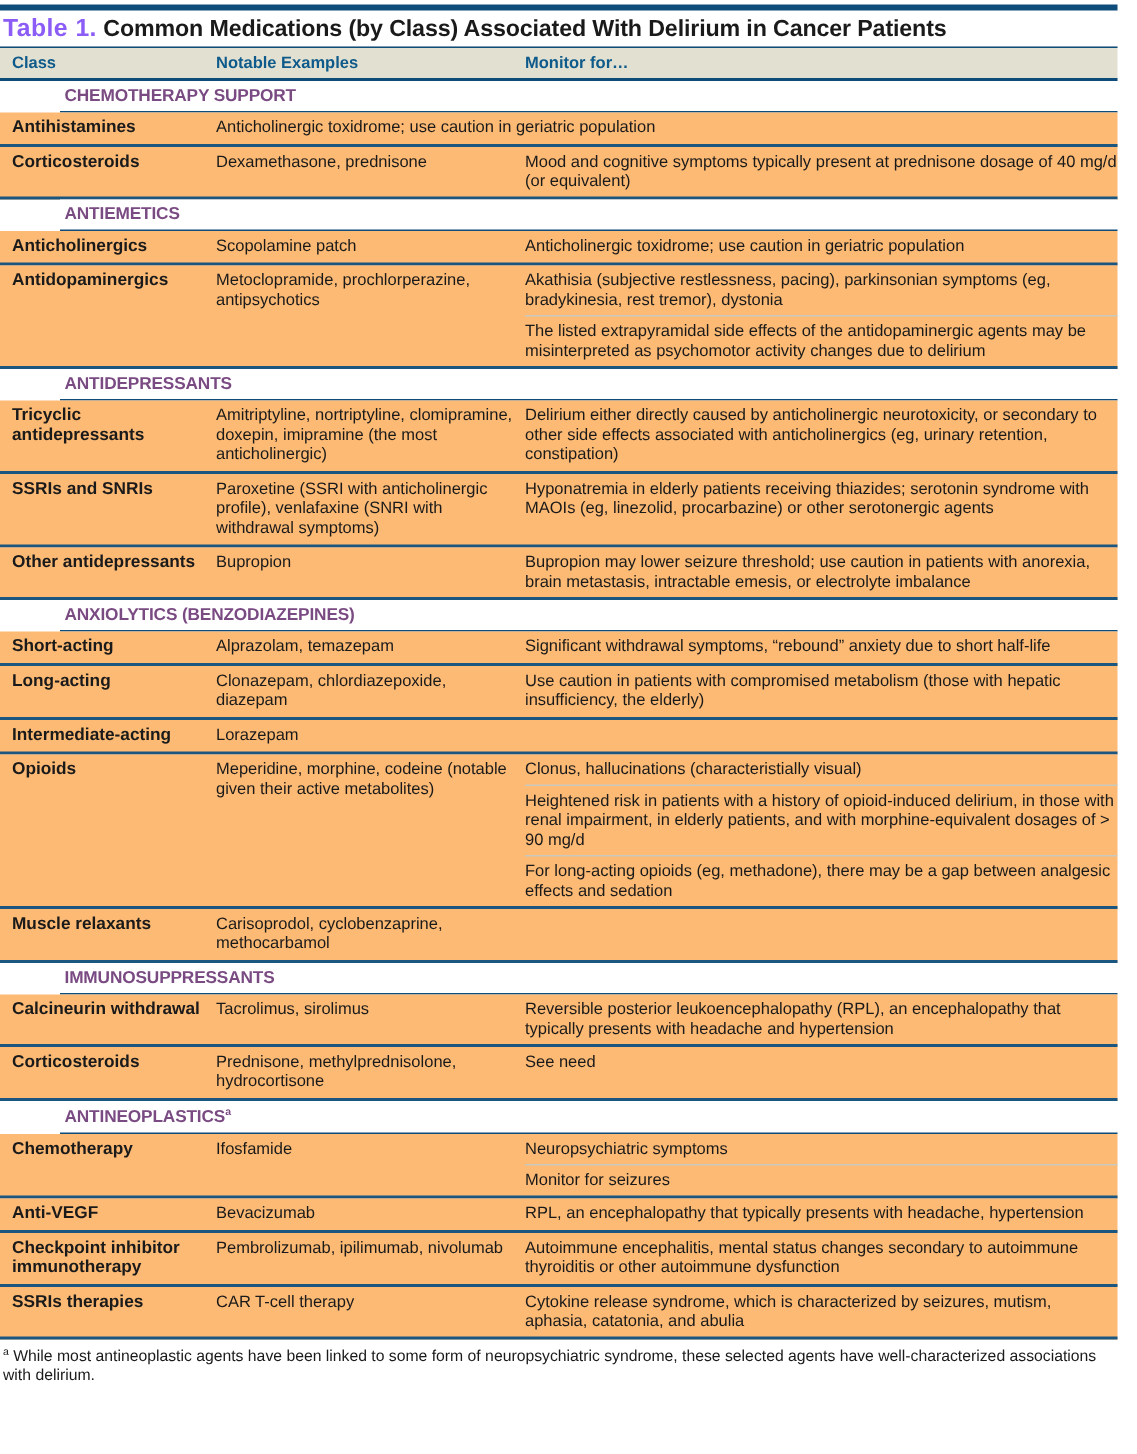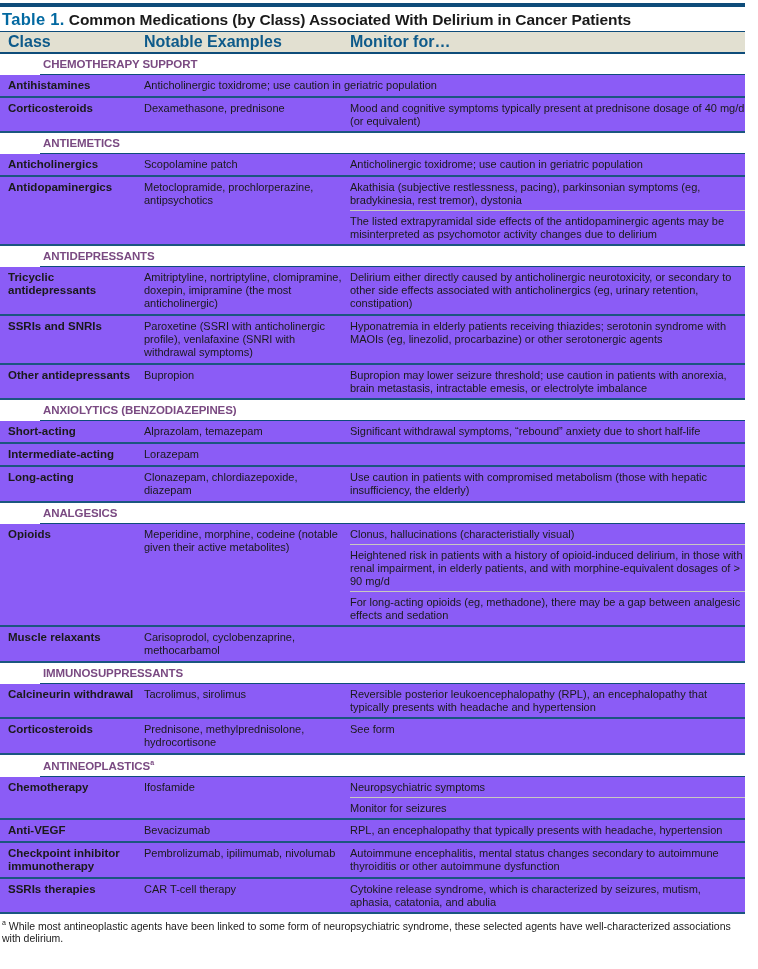--- a/index.html
+++ b/index.html
@@ -2,29 +2,29 @@
 <html><head>
 <meta charset="utf-8">
 <style>
   html, body { margin: 0; padding: 0; background: #ffffff; }
   body { width: 758px; height: 969px; overflow: hidden; position: relative;
          font-family: "Liberation Sans", sans-serif; color: #1a1a1a; }
   .wrap { position: absolute; left: 0; top: 3px; width: 745px; }
   .toprule { height: 4px; background: #0e4c7a; }
   .title { font-size: 15.5px; font-weight: bold; color: #1a1a1a; padding: 3px 0 2px 2px;
            letter-spacing: -0.1px; white-space: nowrap; }
-  .title .tnum { color: #0369a1; font-size: 16.5px; letter-spacing: 0.3px; }
+  .title .tnum { color: #8b5cf6; font-size: 16.5px; letter-spacing: 0.3px; }
   .hdr { display: flex; background: #e2e0d1; border-top: 1px solid #0e4c7a; border-bottom: 2px solid #0e4c7a;
-         height: 20px; align-items: center; font-weight: bold; font-size: 16px; color: #0e5a8a; }
+         height: 20px; align-items: center; font-weight: bold; font-size: 11px; color: #0e5a8a; }
   .c1 { width: 138px; padding-left: 8px; box-sizing: border-box; }
   .c2 { width: 206px; padding-left: 6px; box-sizing: border-box; }
   .c3 { flex: 1; padding-left: 6px; box-sizing: border-box; }
   .section { font-weight: bold; font-size: 11.5px; color: #7a4a82; padding: 4px 0 4px 3px;
              border-bottom: 1px solid #0e4c7a; background: #ffffff; letter-spacing: -0.1px; margin-left: 40px; }
-  .row { display: flex; background: #8b5cf6; border-bottom: 2px solid #1b5680; font-size: 11px; line-height: 13px; }
+  .row { display: flex; background: #fdba74; border-bottom: 2px solid #1b5680; font-size: 11px; line-height: 13px; }
   .row .c1 { font-weight: bold; font-size: 11.5px; padding-top: 4px; padding-bottom: 4px; }
   .row .c2 { padding-top: 4px; padding-bottom: 4px; }
   .row .c3 { padding-top: 0; padding-bottom: 0; }
   .mon { padding: 4px 0 3px 0; border-bottom: 1px solid #c9c9c0; }
   .mon:last-child { border-bottom: none; }
   .foot { font-size: 10.5px; line-height: 12.5px; padding: 3px 0 0 2px; color: #1a1a1a; }
   .foot p { margin: 0 0 4px 0; }
   sup { font-size: 7px; }
 </style>
 </head>
@@ -96,34 +96,33 @@
       </div>
       <div class="section"><span>ANXIOLYTICS (BENZODIAZEPINES)</span></div>
       <div class="row">
         <div class="c1">Short-acting</div>
         <div class="c2">Alprazolam, temazepam</div>
         <div class="c3">
           <div class="mon">Significant withdrawal symptoms, “rebound” anxiety due to short half-life</div>
         </div>
       </div>
       <div class="row">
+        <div class="c1">Long-acting</div>
+        <div class="c2">Clonazepam, chlordiazepoxide, diazepam</div>
+        <div class="c3">
+          <div class="mon">Use caution in patients with compromised metabolism (those with hepatic insufficiency, the elderly)</div>
+        </div>
+      </div>
+      <div class="row">
         <div class="c1">Intermediate-acting</div>
         <div class="c2">Lorazepam</div>
         <div class="c3">
           <div class="mon">&nbsp;</div>
         </div>
       </div>
-      <div class="row">
-        <div class="c1">Long-acting</div>
-        <div class="c2">Clonazepam, chlordiazepoxide, diazepam</div>
-        <div class="c3">
-          <div class="mon">Use caution in patients with compromised metabolism (those with hepatic insufficiency, the elderly)</div>
-        </div>
-      </div>
-      <div class="section"><span>ANALGESICS</span></div>
       <div class="row">
         <div class="c1">Opioids</div>
         <div class="c2">Meperidine, morphine, codeine (notable given their active metabolites)</div>
         <div class="c3">
           <div class="mon">Clonus, hallucinations (characteristially visual)</div>
           <div class="mon">Heightened risk in patients with a history of opioid-induced delirium, in those with renal impairment, in elderly patients, and with morphine-equivalent dosages of &gt; 90 mg/d</div>
           <div class="mon">For long-acting opioids (eg, methadone), there may be a gap between analgesic effects and sedation</div>
         </div>
       </div>
       <div class="row">
@@ -135,21 +134,21 @@
         <div class="c1">Calcineurin withdrawal</div>
         <div class="c2">Tacrolimus, sirolimus</div>
         <div class="c3">
           <div class="mon">Reversible posterior leukoencephalopathy (RPL), an encephalopathy that typically presents with headache and hypertension</div>
         </div>
       </div>
       <div class="row">
         <div class="c1">Corticosteroids</div>
         <div class="c2">Prednisone, methylprednisolone, hydrocortisone</div>
         <div class="c3">
-          <div class="mon">See form</div>
+          <div class="mon">See need</div>
         </div>
       </div>
       <div class="section"><span>ANTINEOPLASTICS</span><sup>a</sup></div>
       <div class="row">
         <div class="c1">Chemotherapy</div>
         <div class="c2">Ifosfamide</div>
         <div class="c3">
           <div class="mon">Neuropsychiatric symptoms</div>
           <div class="mon">Monitor for seizures</div>
         </div>

